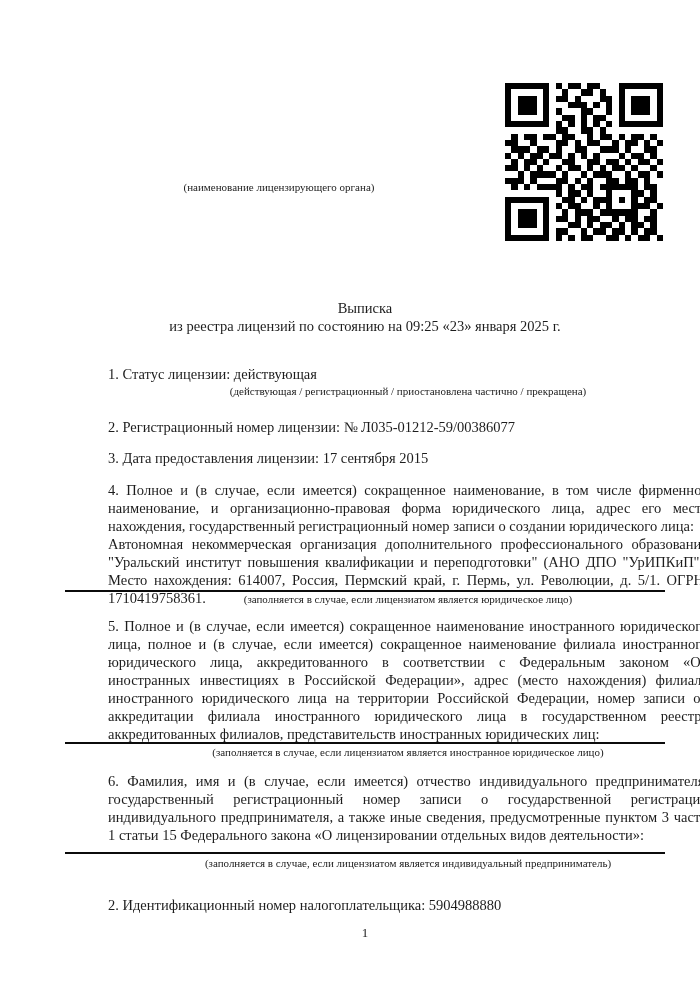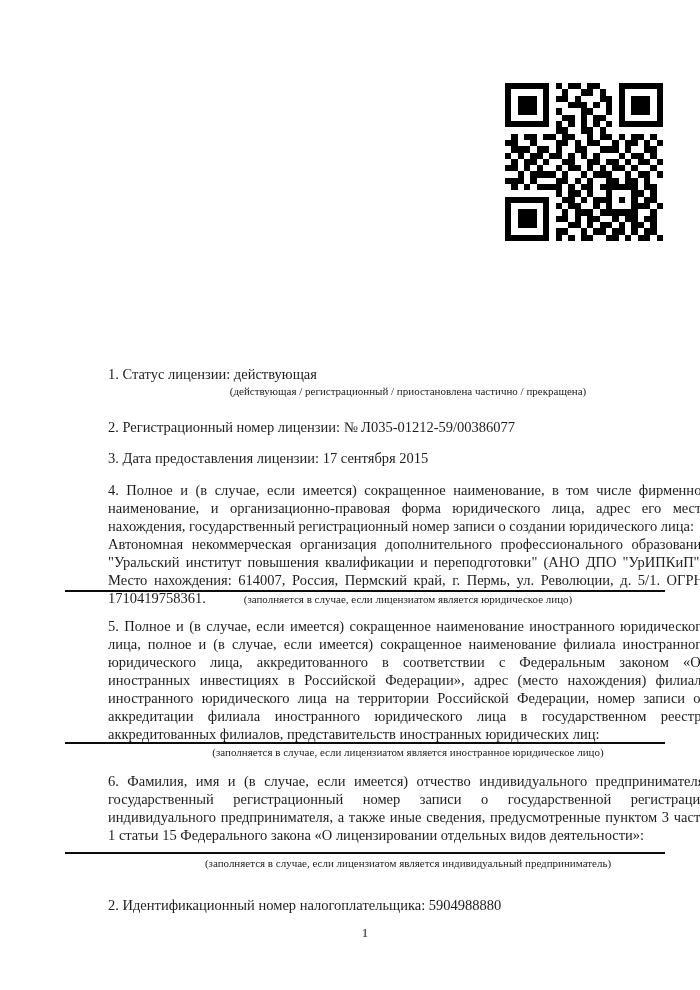--- a/index.html
+++ b/index.html
@@ -21,20 +21,21 @@
   .title { position:absolute; left:65px; top:299px; width:600px; text-align:center; }
   .qr { position:absolute; left:505px; top:83px; width:158px; height:158px; }
   .qr svg { display:block; width:100%; height:100%; }
   .pageno { position:absolute; left:65px; top:925px; width:600px; text-align:center; font-size:13px; }
 </style>
 </head>
 <body>
 
 <div class="page">
 
+  <div class="hcap cap">(наименование лицензирующего органа)</div>
 
   <div class="qr">
       <svg viewBox="0 0 25 25" shape-rendering="crispEdges">
         <rect x="0" y="0" width="1" height="1" fill="#000000"></rect>
         <rect x="1" y="0" width="1" height="1" fill="#000000"></rect>
         <rect x="2" y="0" width="1" height="1" fill="#000000"></rect>
         <rect x="3" y="0" width="1" height="1" fill="#000000"></rect>
         <rect x="4" y="0" width="1" height="1" fill="#000000"></rect>
         <rect x="5" y="0" width="1" height="1" fill="#000000"></rect>
         <rect x="6" y="0" width="1" height="1" fill="#000000"></rect>
@@ -366,20 +367,24 @@
         <rect x="13" y="24" width="1" height="1" fill="#000000"></rect>
         <rect x="16" y="24" width="1" height="1" fill="#000000"></rect>
         <rect x="17" y="24" width="1" height="1" fill="#000000"></rect>
         <rect x="19" y="24" width="1" height="1" fill="#000000"></rect>
         <rect x="21" y="24" width="1" height="1" fill="#000000"></rect>
         <rect x="22" y="24" width="1" height="1" fill="#000000"></rect>
         <rect x="24" y="24" width="1" height="1" fill="#000000"></rect>
       </svg>
     </div>
 
+  <div class="title body-text">
+    <div>Выписка</div>
+    <div>из реестра лицензий по состоянию на 09:25 «23» января 2025 г.</div>
+  </div>
 
   <div class="abs body-text" style="top:365px">1. Статус лицензии: действующая</div>
   <div class="abs cap" style="top:385px">(действующая / регистрационный / приостановлена частично / прекращена)</div>
 
   <div class="abs body-text" style="top:418px">2. Регистрационный номер лицензии: № Л035-01212-59/00386077</div>
 
   <div class="abs body-text" style="top:449px">3. Дата предоставления лицензии: 17 сентября 2015</div>
 
   <div class="abs body-text just" style="top:481px">4. Полное и (в случае, если имеется) сокращенное наименование, в том числе фирменное наименование, и организационно-правовая форма юридического лица, адрес его места нахождения, государственный регистрационный номер записи о создании юридического лица:</div>
   <div class="abs body-text just" style="top:535px">Автономная некоммерческая организация дополнительного профессионального образования "Уральский институт повышения квалификации и переподготовки" (АНО ДПО "УрИПКиП"). Место нахождения: 614007, Россия, Пермский край, г. Пермь, ул. Революции, д. 5/1. ОГРН: 1710419758361.</div>

